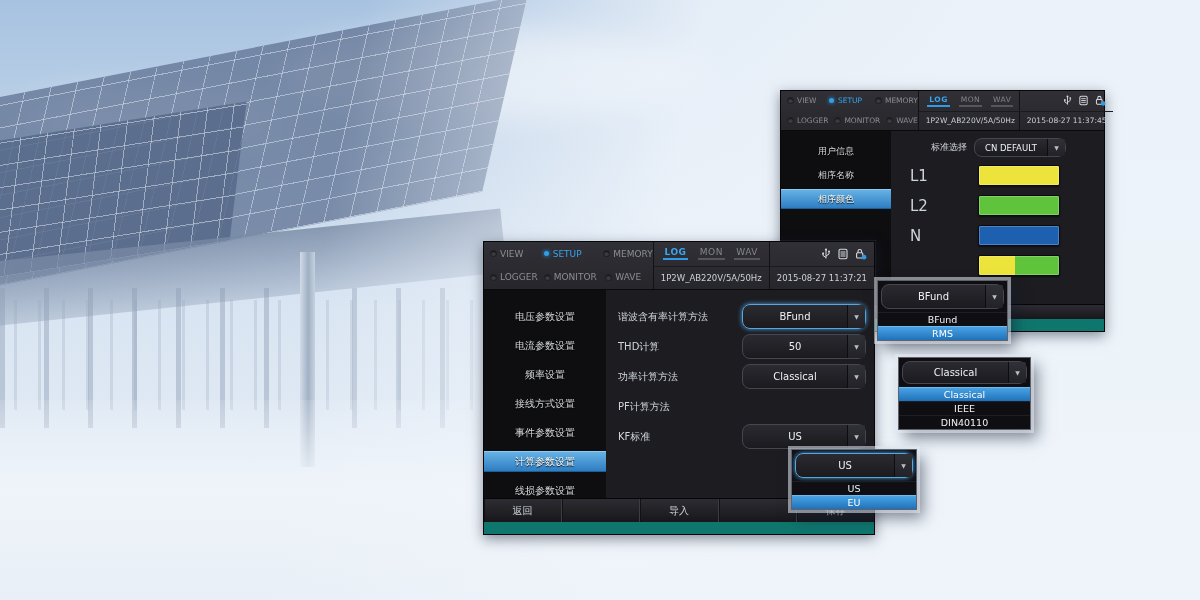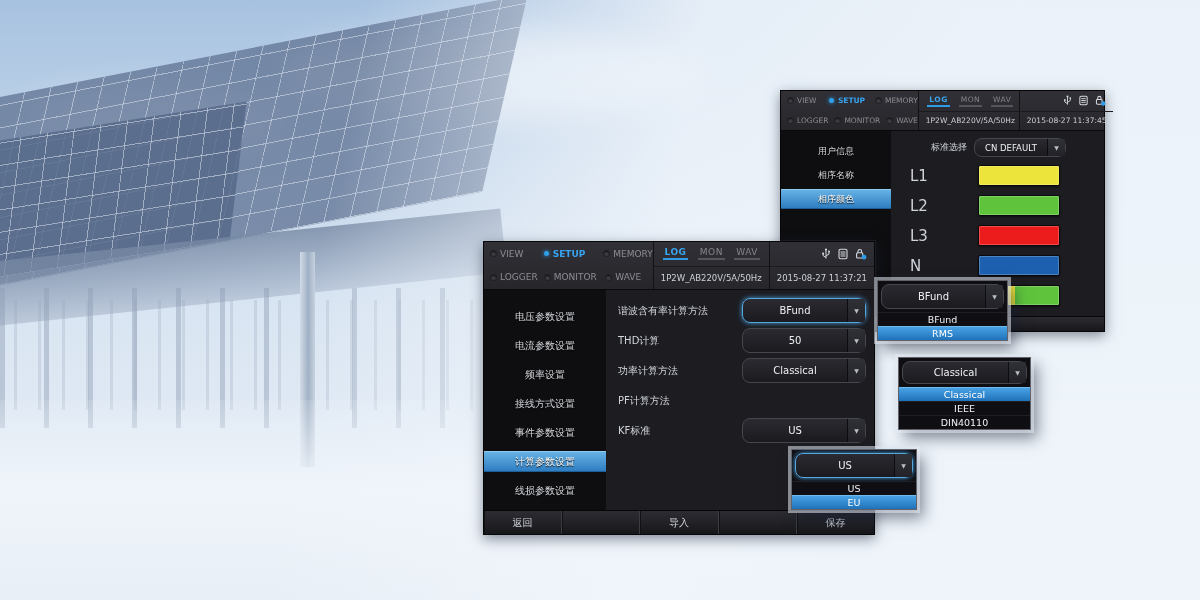--- a/index.html
+++ b/index.html
@@ -32,39 +32,39 @@
 
   
   .win{position:absolute;background:#0f766e;border:1px solid #070708;
     box-shadow:0 4px 12px rgba(25,35,55,.5),0 0 0 1px rgba(255,255,255,.06)}
   .hdr{display:flex;background:linear-gradient(180deg,#303036,#26262b);border-bottom:1px solid #0a0a0c;color:#8c8c93}
   .hdr-tabs{display:grid;grid-template-rows:1fr 1fr}
   .trow{display:grid;grid-template-columns:1fr 1.15fr 1fr;align-items:center}
   .tab{display:flex;align-items:center;gap:4px;padding-left:7px;cursor:pointer;white-space:nowrap}
   .dot{width:5px;height:5px;border-radius:50%;background:#3b3b41;box-shadow:inset 0 1px 1px rgba(0,0,0,.7),0 0 0 1px #222226;flex:0 0 auto}
   .tab.on .dot{background:#2f9fe8;box-shadow:0 0 4px #2f9fe8}
-  .tab.on span{color:#36a4f2;font-weight:bold}
+  .tab.on span{color:#36a4f2;font-weight:normal}
   .hdr-mid{border-left:1px solid #121215;border-right:1px solid #121215;display:grid;grid-template-rows:1fr 1fr}
   .modes{display:flex;align-items:center;justify-content:space-around;padding:0 4px}
   .mode{position:relative;padding:0 2px 3px 2px;color:#85858c;letter-spacing:.5px}
   .mode::after{content:"";position:absolute;left:0;right:0;bottom:0;height:2px;background:#55555c}
   .mode.on{color:#3aa6f0;font-weight:bold}
   .mode.on::after{background:#2f9be8}
   .stat{display:flex;align-items:center;justify-content:space-between;padding:0 7px;color:#cdd1d8;border-top:1px solid #1b1b1f}
   .hdr-right{display:grid;grid-template-rows:1fr 1fr}
   .icons{display:flex;align-items:center;justify-content:flex-end;gap:5px;padding:0 7px}
   .icons svg{display:block}
   .time{display:flex;align-items:center;justify-content:flex-end;padding:0 7px;color:#cdd1d8;border-top:1px solid #1b1b1f;white-space:nowrap}
   .body{display:flex}
   .side{background:#0e0e11;display:flex;flex-direction:column}
   .sitem{color:#d6d8dd;text-align:center;display:flex;align-items:center;justify-content:center;cursor:pointer;
     text-shadow:0 1px 1px #000}
   .sitem.on{background:linear-gradient(180deg,#66b2e5,#2e7dc1);border-top:1px solid #8ecaf0;border-bottom:1px solid #1d5e97;color:#fff}
   .content{flex:1;background:#1c1c21;position:relative}
-  .ftr{position:absolute;left:0;right:0;bottom:0;border-top:1px solid #060607;background:linear-gradient(180deg,#2c2c32,#17171b)}
+  .ftr{position:absolute;left:0;right:0;bottom:12px;border-top:1px solid #060607;background:linear-gradient(180deg,#2c2c32,#17171b)}
 
   
   .dd{display:flex;align-items:stretch;background:linear-gradient(180deg,#2a2a30,#1a1a1f);
     border:1px solid #46464e;border-radius:8px;color:#eef0f3;cursor:pointer}
   .dd .val{flex:1;display:flex;align-items:center;justify-content:center;white-space:nowrap}
   .dd .arr{width:18px;border-left:1px solid #0d0d10;display:flex;align-items:center;justify-content:center;
     color:#b9bec6;font-size:6px;background:linear-gradient(180deg,#303037,#222228);border-radius:0 2px 2px 0}
   .dd.focus{border-color:#55a7e1;box-shadow:0 0 5px rgba(80,170,235,.9)}
 
   
@@ -90,21 +90,21 @@
   .win-calc .hdr{height:48px}
   .win-calc .hdr-tabs{width:190px}
   .win-calc .hdr-mid{width:128px}
   .win-calc .hdr-right{flex:1}
   .win-calc .tab{font-size:9px}
   .win-calc .stat,.win-calc .time{font-size:8.5px}
   .win-calc .body{height:222px}
   .win-calc .side{width:122px;padding-top:12px}
   .win-calc .sitem{height:21px;margin:4px 0;font-size:10px}
   .crow{display:flex;align-items:center;height:25px;margin:5px 8px 5px 0}
-  .crow:first-child{margin-top:8px}
+  .crow:first-child{margin-top:14px}
   .crow .lbl{flex:1;margin-left:12px;color:#d2d6dc;font-size:10px;white-space:nowrap}
   .crow .dd{width:124px;height:25px;font-size:10px}
   .win-calc .ftr{height:24px;display:flex}
   .fcell{flex:1;display:flex;align-items:center;justify-content:center;color:#cfd3d9;font-size:10px;
     border-right:1px solid #3c3c43;box-shadow:inset 1px 0 0 #121216;cursor:pointer}
   .fcell:last-child{border-right:none}
 
   
   .pop{position:absolute;background:#0f0f13;border:1px solid #62626b;z-index:50;
     box-shadow:0 0 0 3px rgba(228,233,242,.55),6px 8px 14px rgba(15,25,45,.5)}
@@ -217,24 +217,20 @@
         </div>
         <div class="phase-row">
           <span class="plbl">L1</span>
           <div class="swatch" style="background: rgb(236, 228, 58);"></div>
         </div>
         <div class="phase-row">
           <span class="plbl">L2</span>
           <div class="swatch" style="background: rgb(95, 196, 60);"></div>
         </div>
         <div class="phase-row">
-          <span class="plbl">L3</span>
-          <div class="swatch" style="background: rgb(236, 28, 28);"></div>
-        </div>
-        <div class="phase-row">
           <span class="plbl">N</span>
           <div class="swatch" style="background: rgb(29, 96, 176);"></div>
         </div>
         <div class="phase-row">
           <span class="plbl"></span>
           <div class="swatch" style="background: linear-gradient(90deg, rgb(236, 228, 58) 0px, rgb(236, 228, 58) 45%, rgb(95, 196, 60) 45%);"></div>
         </div>
       </div>
     </div>
     <footer class="ftr"></footer>

